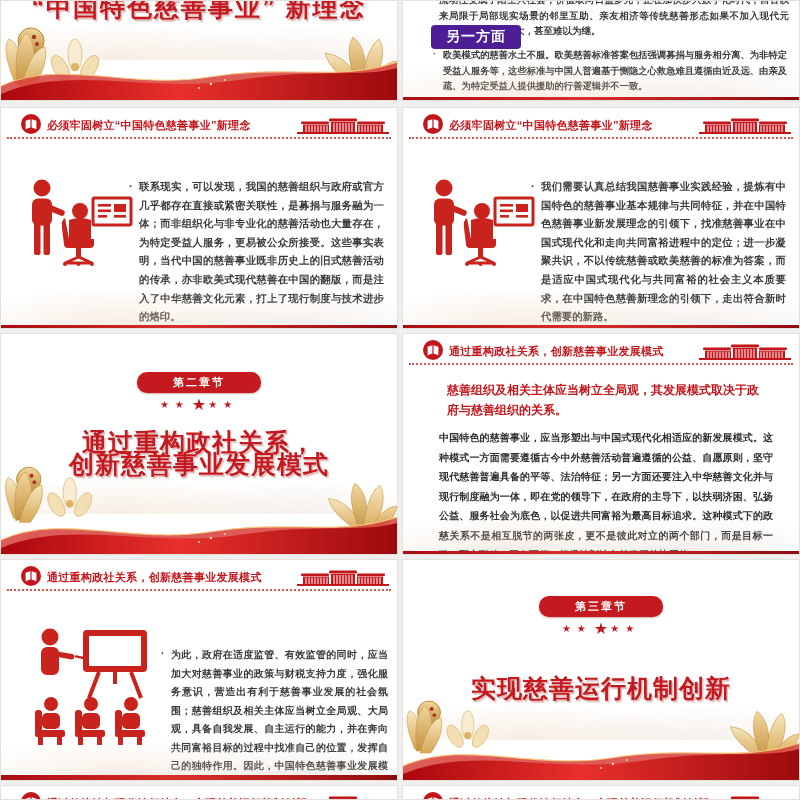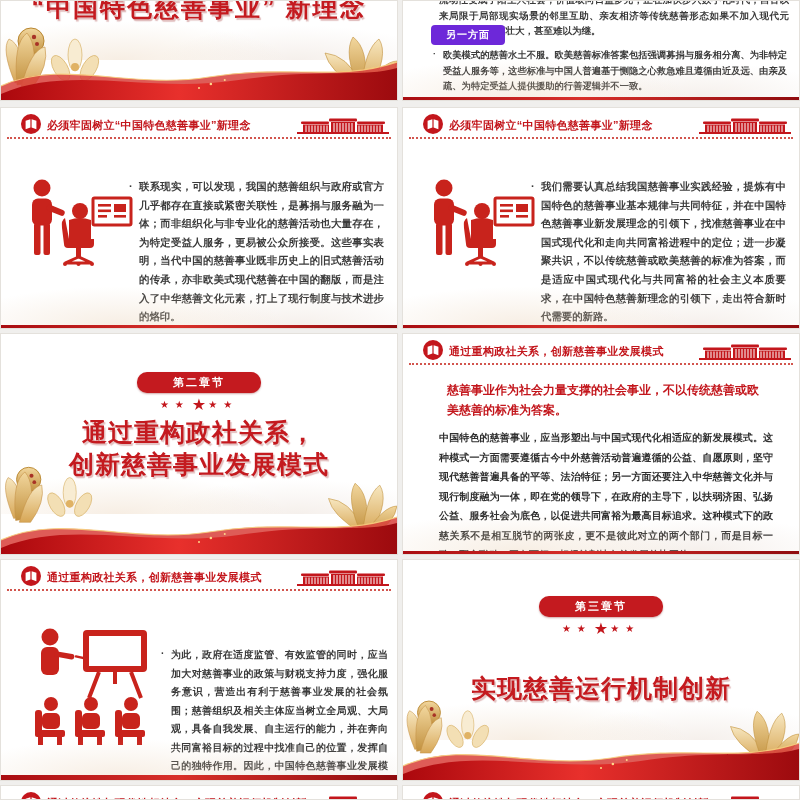--- a/index.html
+++ b/index.html
@@ -38,21 +38,21 @@
   .stars .s-sm{font-size:10px;letter-spacing:6px;vertical-align:middle;}
   .stars .s-bg{font-size:16px;vertical-align:middle;margin:0 2px;}
   .sec-title{position:absolute;left:0;right:0;text-align:center;font-size:25px;font-weight:700;color:#c41a1f;
              letter-spacing:1px;text-shadow:1.5px 1.5px 1px rgba(150,25,25,.28);white-space:nowrap;}
   .ribbon{position:absolute;left:0;right:0;bottom:0;height:60px;width:100%;}
   .flower{position:absolute;pointer-events:none;}
 
   .cover-title{position:absolute;left:0;right:0;top:-10px;text-align:center;font-size:25px;font-weight:700;
                color:#c41a1f;letter-spacing:2px;text-shadow:1.5px 1.5px 1px rgba(150,25,25,.3);white-space:nowrap;}
 
-  .badge{position:absolute;background:#6d28d9;color:#fff;font-size:10px;font-weight:700;
+  .badge{position:absolute;background:#4c1d95;color:#fff;font-size:14px;font-weight:700;
          padding:3px 15px;border-radius:4px;letter-spacing:1px;}
 
   .watermark{position:absolute;font-size:34px;font-weight:700;color:rgba(60,60,60,.05);
              transform:rotate(-35deg);pointer-events:none;white-space:nowrap;letter-spacing:6px;}
 
   .picto{position:absolute;}
 </style>
 </head>
 <body>
 
@@ -244,21 +244,21 @@
     <div class="body-text" style="left:138px;right:13px;top:70px;font-size:10.4px;line-height:18.6px;">我们需要认真总结我国慈善事业实践经验，提炼有中国特色的慈善事业基本规律与共同特征，并在中国特色慈善事业新发展理念的引领下，找准慈善事业在中国式现代化和走向共同富裕进程中的定位；进一步凝聚共识，不以传统慈善或欧美慈善的标准为答案，而是适应中国式现代化与共同富裕的社会主义本质要求，在中国特色慈善新理念的引领下，走出符合新时代需要的新路。</div>
     <div class="haze"></div>
     <div class="redline"></div>
   </section>
 
   <section class="slide col-l row3">
     <div class="pill" style="top:38px;">第二章节</div>
     <div class="stars" style="top:62px;">
       <span class="s-sm">★★</span><span class="s-bg">★</span><span class="s-sm">★★</span>
     </div>
-    <div class="sec-title" style="top:82px;text-align:center;">通过重构政社关系，</div>
+    <div class="sec-title" style="top:92px;text-align:center;">通过重构政社关系，</div>
     <div class="sec-title" style="top:114px;">创新慈善事业发展模式</div>
     <div class="haze" style="bottom:40px;"></div>
     <svg class="flower" style="left:-4px;bottom:16px;width:110px;height:78px;" viewBox="0 0 118 82">
       <circle cx="34" cy="20" r="13" fill="url(#gGold2)" stroke="#b8862f"></circle>
       <circle cx="29" cy="17" r="2.2" fill="#a83226"></circle>
         <circle cx="37" cy="16" r="2.2" fill="#a83226"></circle>
         <circle cx="33" cy="23" r="2.2" fill="#a83226"></circle>
         <circle cx="40" cy="23" r="2" fill="#a83226"></circle>
       <g transform="translate(18,62)">
         <path d="M0 0 Q-14 -34 -6 -44 Q8 -38 8 -4 Z" fill="url(#gGold)" stroke="#c49044" stroke-width=".6"></path>
@@ -309,21 +309,21 @@
           <rect x="0" y="15" width="92" height="2"></rect>
         </g>
         <g stroke="#fff" stroke-width="1">
           <path d="M37 6 V15 M40 6 V15 M43 6 V15 M46 6 V15 M49 6 V15 M52 6 V15 M55 6 V15"></path>
           <path d="M9 8.5 V15 M12 8.5 V15 M15 8.5 V15 M18 8.5 V15 M21 8.5 V15 M24 8.5 V15 M27 8.5 V15 M30 8.5 V15"></path>
           <path d="M62 8.5 V15 M65 8.5 V15 M68 8.5 V15 M71 8.5 V15 M74 8.5 V15 M77 8.5 V15 M80 8.5 V15 M83 8.5 V15"></path>
         </g>
       </svg>
     </div>
     <div class="dotline"></div>
-    <div style="position:absolute;left:44px;right:36px;top:46px;font-size:12px;font-weight:700;color:#c3161c;line-height:20px;">慈善事业作为社会力量支撑的社会事业，不以传统慈善或欧美慈善的标准为答案。</div>
+    <div style="position:absolute;left:44px;right:36px;top:46px;font-size:12px;font-weight:700;color:#c3161c;line-height:20px;">慈善组织及相关主体应当树立全局观，其发展模式取决于政府与慈善组织的关系。</div>
     <div class="body-text" style="left:36px;right:26px;top:94px;font-size:10px;line-height:19.5px;color:#2f2f2f;">中国特色的慈善事业，应当形塑出与中国式现代化相适应的新发展模式。这种模式一方面需要遵循古今中外慈善活动普遍遵循的公益、自愿原则，坚守现代慈善普遍具备的平等、法治特征；另一方面还要注入中华慈善文化并与现行制度融为一体，即在党的领导下，在政府的主导下，以扶弱济困、弘扬公益、服务社会为底色，以促进共同富裕为最高目标追求。这种模式下的政慈关系不是相互脱节的两张皮，更不是彼此对立的两个部门，而是目标一致、配合联动、同向而行、相得益彰地向前发展的协同体。</div>
     <div class="haze"></div>
     <div class="redline"></div>
   </section>
 
   <section class="slide col-l row4">
     <div class="hdr">
       <svg class="hdr-icon" viewBox="0 0 20 20">
         <circle cx="10" cy="10" r="10" fill="#c3161c"></circle>
         <path d="M4.6 6.8 L9.4 5.2 L9.4 13.6 L4.6 15.2 Z" fill="#fff"></path>

